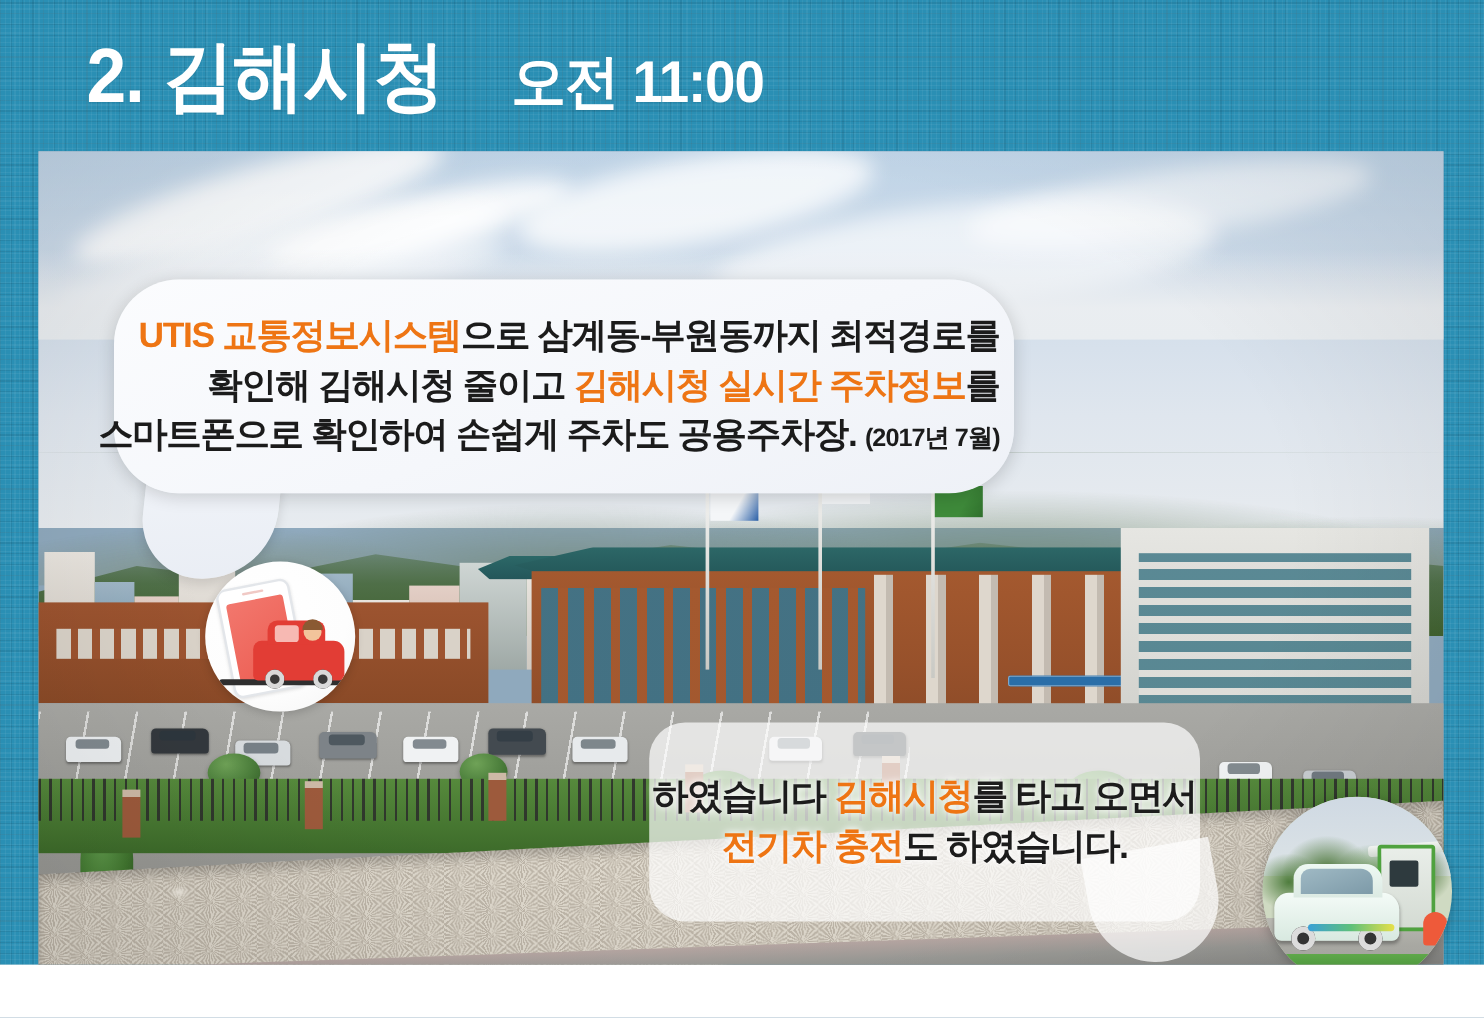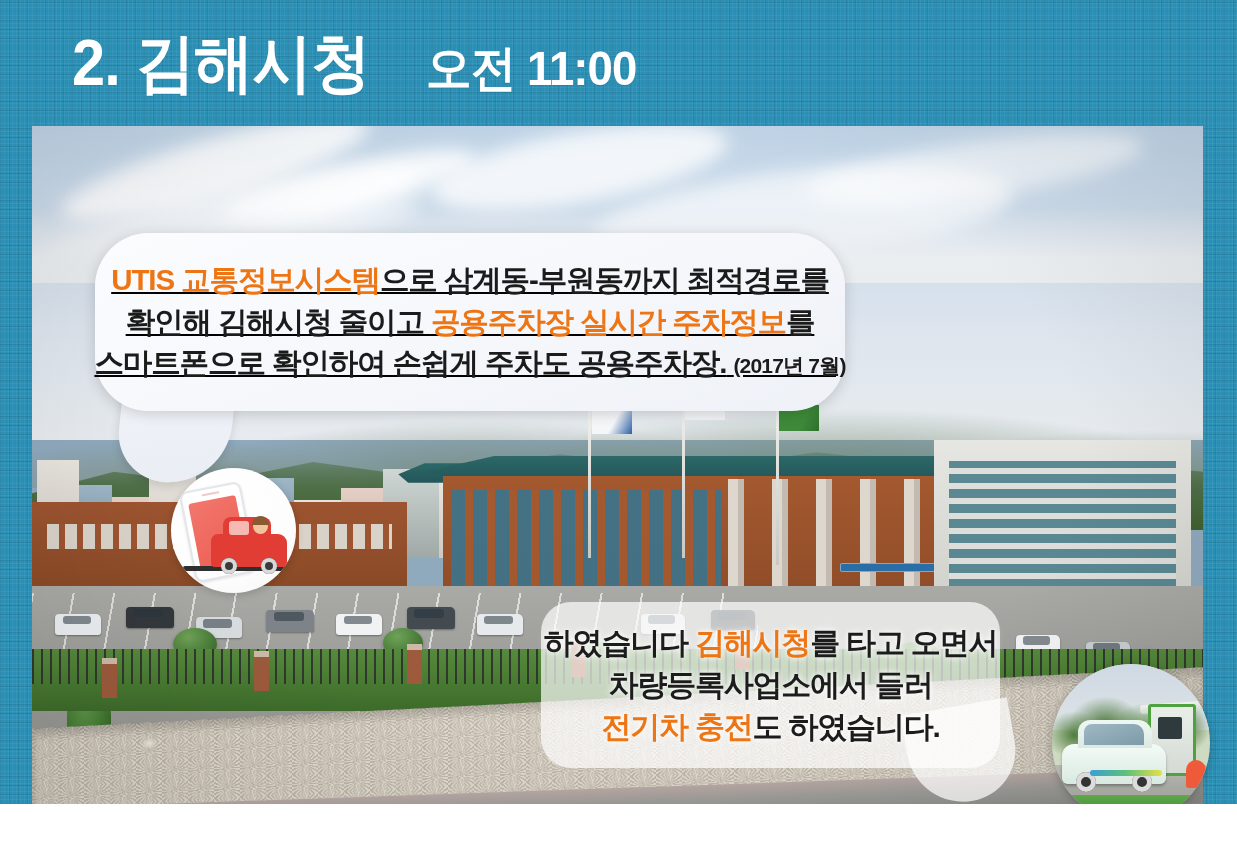--- a/index.html
+++ b/index.html
@@ -286,25 +286,24 @@
     width: 112px; height: 100px;
     background: linear-gradient(170deg, #f1f4f9 0%, #e9edf4 100%);
     border-radius: 0 0 72px 54px;
     box-shadow: 0 5px 10px rgba(0,0,0,0.12);
     transform: rotate(6deg);
     z-index: -1;
   }
   .bubble-top-text {
     position: absolute; inset: 0;
     display: flex; flex-direction: column;
-    align-items: center; justify-content: center;
+    align-items: flex-end; justify-content: center;
     gap: 5px;
     padding: 0 12px;
     box-sizing: border-box;
-    text-decoration: underline;
   }
   .bt-line {
     font-size: 29.5px;
     font-weight: 700;
     color: #1b1b1b;
     letter-spacing: -1.1px;
     white-space: nowrap;
     line-height: 1.24;
   }
   .hl { color: #ee7514; }
@@ -602,38 +601,35 @@
   </div>
 
   <div class="bubble-top">
     <div class="bubble-top-tail"></div>
     <div class="bubble-top-body"></div>
     <div class="bubble-top-text">
       <div class="bt-line">
         <span class="hl">UTIS 교통정보시스템</span><span>으로 삼계동-부원동까지 최적경로를</span>
       </div>
       <div class="bt-line">
-        <span>확인해 김해시청 줄이고 </span><span class="hl">공용주차장 실시간 주차정보</span><span>를</span>
+        <span>확인해 김해시청 줄이고 </span><span class="hl">김해시청 실시간 주차정보</span><span>를</span>
       </div>
       <div class="bt-line">
         <span>스마트폰으로 확인하여 손쉽게 주차도 공용주차장.</span>
         <span class="bt-small">(2017년 7월)</span>
       </div>
     </div>
   </div>
 
   <div class="bubble-bot">
     <div class="bubble-bot-tail"></div>
     <div class="bubble-bot-body"></div>
     <div class="bubble-bot-text">
       <div class="bb-line">
         <span>하였습니다 </span><span class="hl">김해시청</span><span>를 타고 오면서</span>
-      </div>
-      <div class="bb-line">
-        <span>차량등록사업소에서  들러</span>
       </div>
       <div class="bb-line">
         <span class="hl">전기차 충전</span><span>도 하였습니다.</span>
       </div>
     </div>
   </div>
 
   <div class="badge-phone">
     <div class="phone-shape">
       <div class="phone-speaker"></div>

